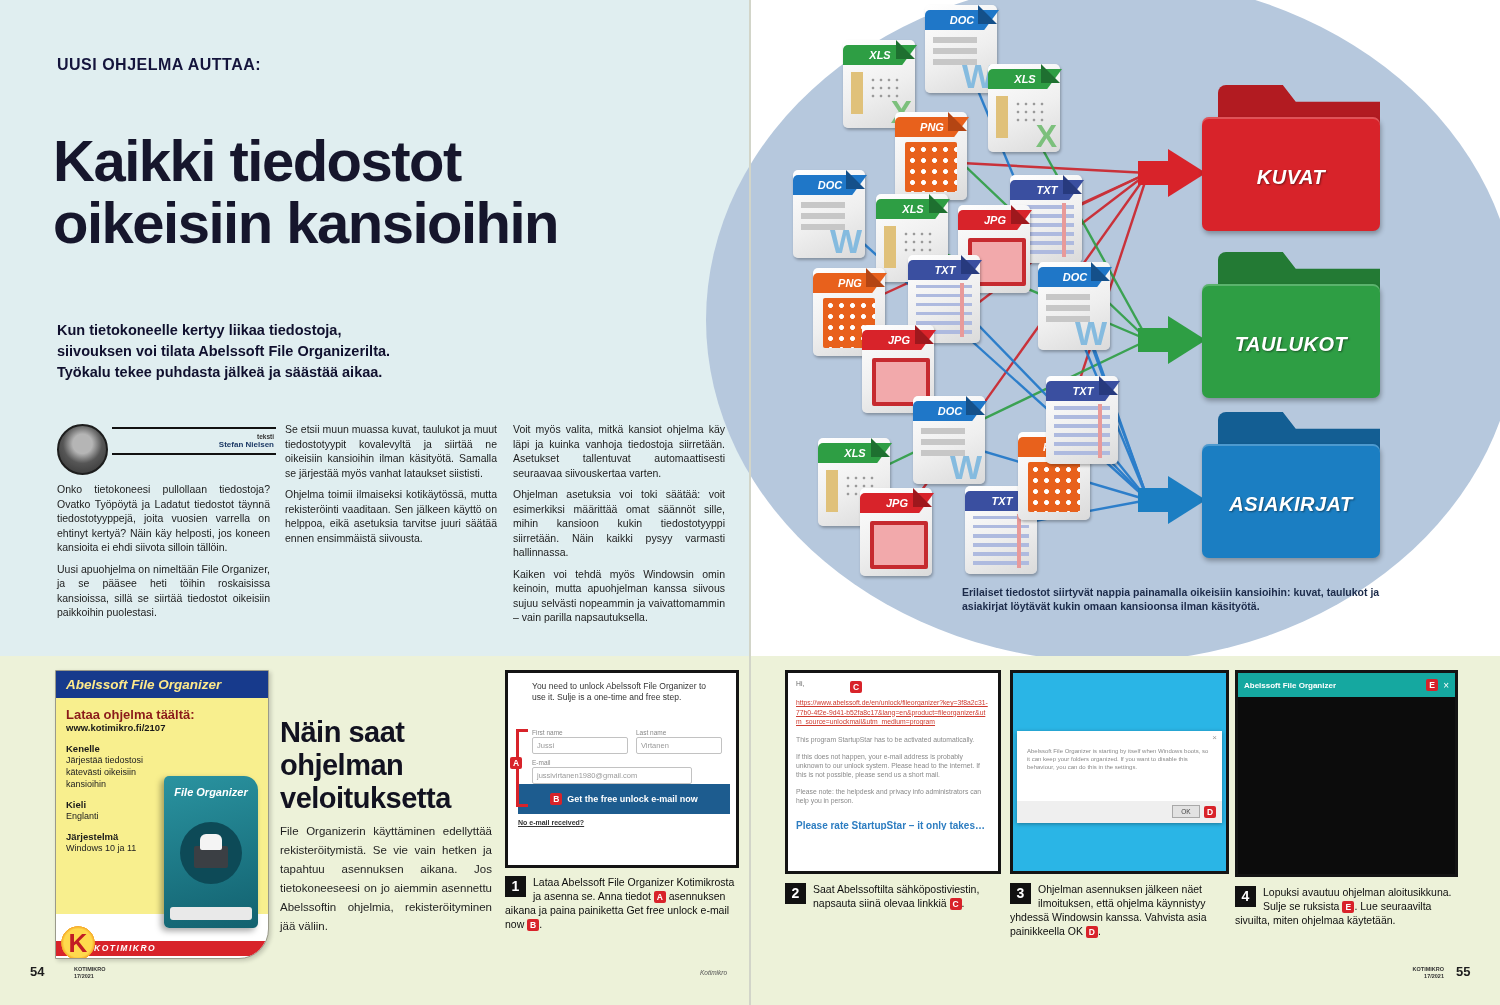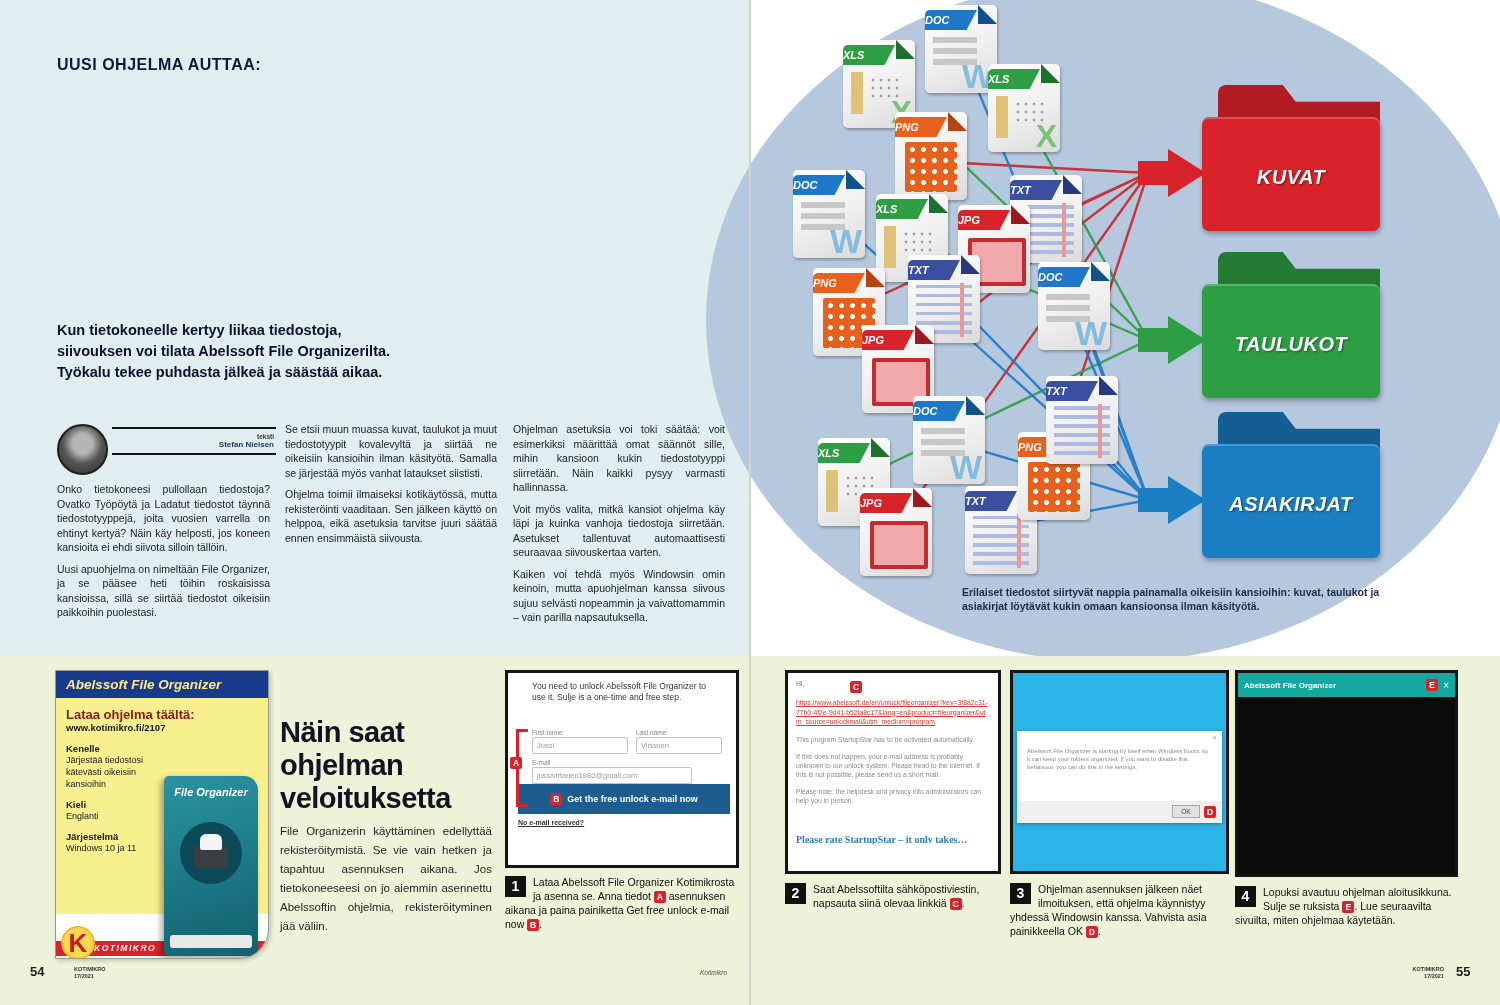--- a/index.html
+++ b/index.html
@@ -25,22 +25,22 @@
   .byline .b2{font-size:8px;font-weight:bold;color:#1d3a66;}
   .bodycol p{font-size:10.5px;line-height:14.5px;text-align:justify;color:#1c1c1c;margin:0 0 7px 0;}
   .col1{left:57px;top:482px;width:213px;}
   .col2{left:285px;top:422px;width:212px;}
   .col3{left:513px;top:422px;width:212px;}
 
   
   .ficon{position:absolute;width:72px;height:88px;border-radius:5px;z-index:2;
          background:linear-gradient(155deg,#ffffff 0%,#efefef 55%,#dadada 100%);
          box-shadow:1px 2px 3px rgba(0,0,0,.28);}
-  .fbadge{position:absolute;top:5px;left:0;height:20px;width:52px;background:var(--c);color:#fff;
-          font-weight:bold;font-style:italic;font-size:11px;line-height:20px;text-align:left;
+  .fbadge{position:absolute;top:5px;left:0;height:20px;width:74px;background:var(--c);color:#fff;
+          font-weight:bold;font-style:italic;font-size:11px;line-height:20px;text-align:center;
           clip-path:polygon(0 0,100% 0,80% 100%,0 100%);border-top-left-radius:5px;}
   .ffold{position:absolute;top:0;right:0;width:19px;height:19px;background:var(--cd);
          clip-path:polygon(0 0,100% 100%,0 100%);border-top-right-radius:5px;}
   .t-doc{--c:#1f77c8;--cd:#14508a;} .t-xls{--c:#2e9e44;--cd:#1e7030;}
   .t-png{--c:#e8611c;--cd:#b44513;} .t-txt{--c:#3a4fa0;--cd:#273a7e;}
   .t-jpg{--c:#d8232a;--cd:#9e181d;}
   .art{position:absolute;left:0;top:0;width:100%;height:100%;}
   .art-doc::before{content:"";position:absolute;left:8px;top:32px;width:44px;height:6px;background:#c7c7c7;
                    box-shadow:0 11px 0 #c7c7c7,0 22px 0 #c7c7c7;}
   .art-doc::after{content:"W";position:absolute;right:3px;bottom:0px;font-size:34px;font-weight:bold;color:#85bbdf;line-height:1;}
@@ -81,21 +81,21 @@
          border-radius:0 0 30px 0;overflow:hidden;box-shadow:2px 2px 4px rgba(0,0,0,.18);}
   .phead{height:27px;background:#173a8c;color:#ffe98a;font-weight:bold;font-style:italic;font-size:13.5px;
          line-height:27px;padding-left:10px;}
   .pbody{position:absolute;left:0;top:27px;width:100%;height:216px;background:#f8ef8e;}
   .pbody .inner{padding:9px 10px;}
   .pdl1{color:#8b1a1a;font-weight:bold;font-size:13px;}
   .pdl2{font-weight:bold;font-size:9.5px;color:#1a1a1a;margin-bottom:10px;}
   .pfield{width:108px;margin-bottom:9px;}
   .pfield .lab{font-weight:bold;font-size:9.5px;color:#1a1a1a;}
   .pfield .val{font-size:9px;color:#222;line-height:12px;}
-  .boxart{position:absolute;right:10px;top:78px;width:94px;height:180px;border-radius:5px 14px 5px 5px;
+  .boxart{position:absolute;right:10px;top:78px;width:94px;height:152px;border-radius:5px 14px 5px 5px;
           background:linear-gradient(165deg,#2a93a0,#12616f);box-shadow:-3px 3px 6px rgba(0,0,0,.35);z-index:2;margin-left:20px;}
   .bxtitle{color:#fff;font-weight:bold;font-style:italic;font-size:11px;text-align:center;padding-top:10px;}
   .bxcircle{position:absolute;left:50%;top:46px;transform:translateX(-50%);width:62px;height:62px;border-radius:50%;background:#0d4a57;}
   .bxfolder{position:absolute;left:14px;top:24px;width:34px;height:22px;background:#3b3f44;border-radius:2px;}
   .bxpaper{position:absolute;left:20px;top:12px;width:22px;height:16px;background:#f4f4f4;border-radius:6px 6px 2px 2px;}
   .bxstrip{position:absolute;bottom:8px;left:6px;right:6px;height:13px;background:#e9e9e9;border-radius:3px;}
   .pband{position:absolute;left:0;top:243px;width:100%;height:15px;background:#d8232a;z-index:1;}
   .pbrand{color:#fff;font-weight:bold;font-style:italic;font-size:8.5px;letter-spacing:1.5px;line-height:15px;padding-left:38px;}
   .klogo{position:absolute;left:5px;top:228px;width:34px;height:34px;border-radius:50%;z-index:3;
          background:radial-gradient(circle,#ffd94d 0 58%,#f5a623 70%,transparent 71%);
@@ -127,21 +127,21 @@
   .s1btn{margin:7px 6px 0 10px;height:30px;background:#1d5c8f;color:#fff;font-size:9px;display:flex;align-items:center;
          justify-content:center;gap:5px;font-weight:bold;}
   .s1link{margin:5px 0 0 10px;font-size:7px;font-weight:bold;color:#333;text-decoration:underline;}
 
   
   .s2{padding:6px 8px;font-size:6.8px;line-height:9px;color:#8a8a8a;}
   .s2 .greet{color:#666;}
   .s2 .mkc{position:absolute;left:62px;top:8px;}
   .s2 .lnk{color:#cf3b2f;text-decoration:underline;word-break:break-all;margin-top:10px;line-height:9.5px;}
   .s2 p{margin:8px 0 0 0;}
-  .s2 .rate{margin-top:30px;color:#2d7dc1;font-weight:bold;font-size:10px;white-space:nowrap;overflow:hidden;font-family:Liberation Serif, serif;}
+  .s2 .rate{margin-top:16px;color:#2d7dc1;font-weight:bold;font-size:10px;white-space:nowrap;overflow:hidden;}
 
   
   .s3{background:#2ab5e6;}
   .s3dlg{position:absolute;left:4px;right:4px;top:58px;height:92px;background:#fff;box-shadow:0 1px 4px rgba(0,0,0,.35);}
   .s3x{position:absolute;right:5px;top:2px;font-size:8px;color:#999;}
   .s3txt{margin:16px 10px 0 10px;font-size:6px;line-height:8px;color:#8a8a8a;}
   .s3foot{position:absolute;left:0;right:0;bottom:0;height:22px;background:#efefef;}
   .s3btns{position:absolute;right:6px;bottom:5px;display:flex;gap:4px;align-items:center;}
   .s3ok{width:26px;height:11px;background:#e2e2e2;border:1px solid #a8a8a8;font-size:6.5px;color:#444;text-align:center;line-height:11px;}
 
@@ -160,20 +160,24 @@
 <body>
 
 <div class="page">
 
   <div class="abs top-left"></div>
   <div class="abs circle"></div>
   <div class="abs bottom"></div>
   <div class="abs gutter"></div>
 
   <div class="abs kicker">UUSI OHJELMA AUTTAA:</div>
+  <div class="abs headline">
+    <div>Kaikki tiedostot</div>
+    <div>oikeisiin kansioihin</div>
+  </div>
   <div class="abs intro">
     <div>Kun tietokoneelle kertyy liikaa tiedostoja,</div>
     <div>siivouksen voi tilata Abelssoft File Organizerilta.</div>
     <div>Työkalu tekee puhdasta jälkeä ja säästää aikaa.</div>
   </div>
 
   <div class="abs avatar"></div>
   <div class="abs byline">
     <div class="b1">teksti</div>
     <div class="b2">Stefan Nielsen</div>
@@ -181,22 +185,22 @@
 
   <div class="abs bodycol col1">
     <p>Onko tietokoneesi pullollaan tiedostoja? Ovatko Työpöytä ja Ladatut tiedostot täynnä tiedostotyyppejä, joita vuosien varrella on ehtinyt kertyä? Näin käy helposti, jos koneen kansioita ei ehdi siivota silloin tällöin.</p>
     <p>Uusi apuohjelma on nimeltään File Organizer, ja se pääsee heti töihin roskaisissa kansioissa, sillä se siirtää tiedostot oikeisiin paikkoihin puolestasi.</p>
   </div>
   <div class="abs bodycol col2">
     <p>Se etsii muun muassa kuvat, taulukot ja muut tiedostotyypit kovalevyltä ja siirtää ne oikeisiin kansioihin ilman käsityötä. Samalla se järjestää myös vanhat lataukset siististi.</p>
     <p>Ohjelma toimii ilmaiseksi kotikäytössä, mutta rekisteröinti vaaditaan. Sen jälkeen käyttö on helppoa, eikä asetuksia tarvitse juuri säätää ennen ensimmäistä siivousta.</p>
   </div>
   <div class="abs bodycol col3">
+    <p>Voit myös valita, mitkä kansiot ohjelma käy läpi ja kuinka vanhoja tiedostoja siirretään. Asetukset tallentuvat automaattisesti seuraavaa siivouskertaa varten.</p>
     <p>Ohjelman asetuksia voi toki säätää: voit esimerkiksi määrittää omat säännöt sille, mihin kansioon kukin tiedostotyyppi siirretään. Näin kaikki pysyy varmasti hallinnassa.</p>
-    <p>Voit myös valita, mitkä kansiot ohjelma käy läpi ja kuinka vanhoja tiedostoja siirretään. Asetukset tallentuvat automaattisesti seuraavaa siivouskertaa varten.</p>
     <p>Kaiken voi tehdä myös Windowsin omin keinoin, mutta apuohjelman kanssa siivous sujuu selvästi nopeammin ja vaivattomammin – vain parilla napsautuksella.</p>
   </div>
 
   <svg class="links" width="1500" height="660">
     <g stroke="#cc2229" stroke-width="2.4" opacity="0.9">
       <line x1="905" y1="160" x2="1148" y2="173"></line>
         <line x1="975" y1="255" x2="1148" y2="173"></line>
       <line x1="838" y1="315" x2="1148" y2="173"></line>
         <line x1="888" y1="372" x2="1148" y2="173"></line>
       <line x1="892" y1="532" x2="1148" y2="173"></line>

